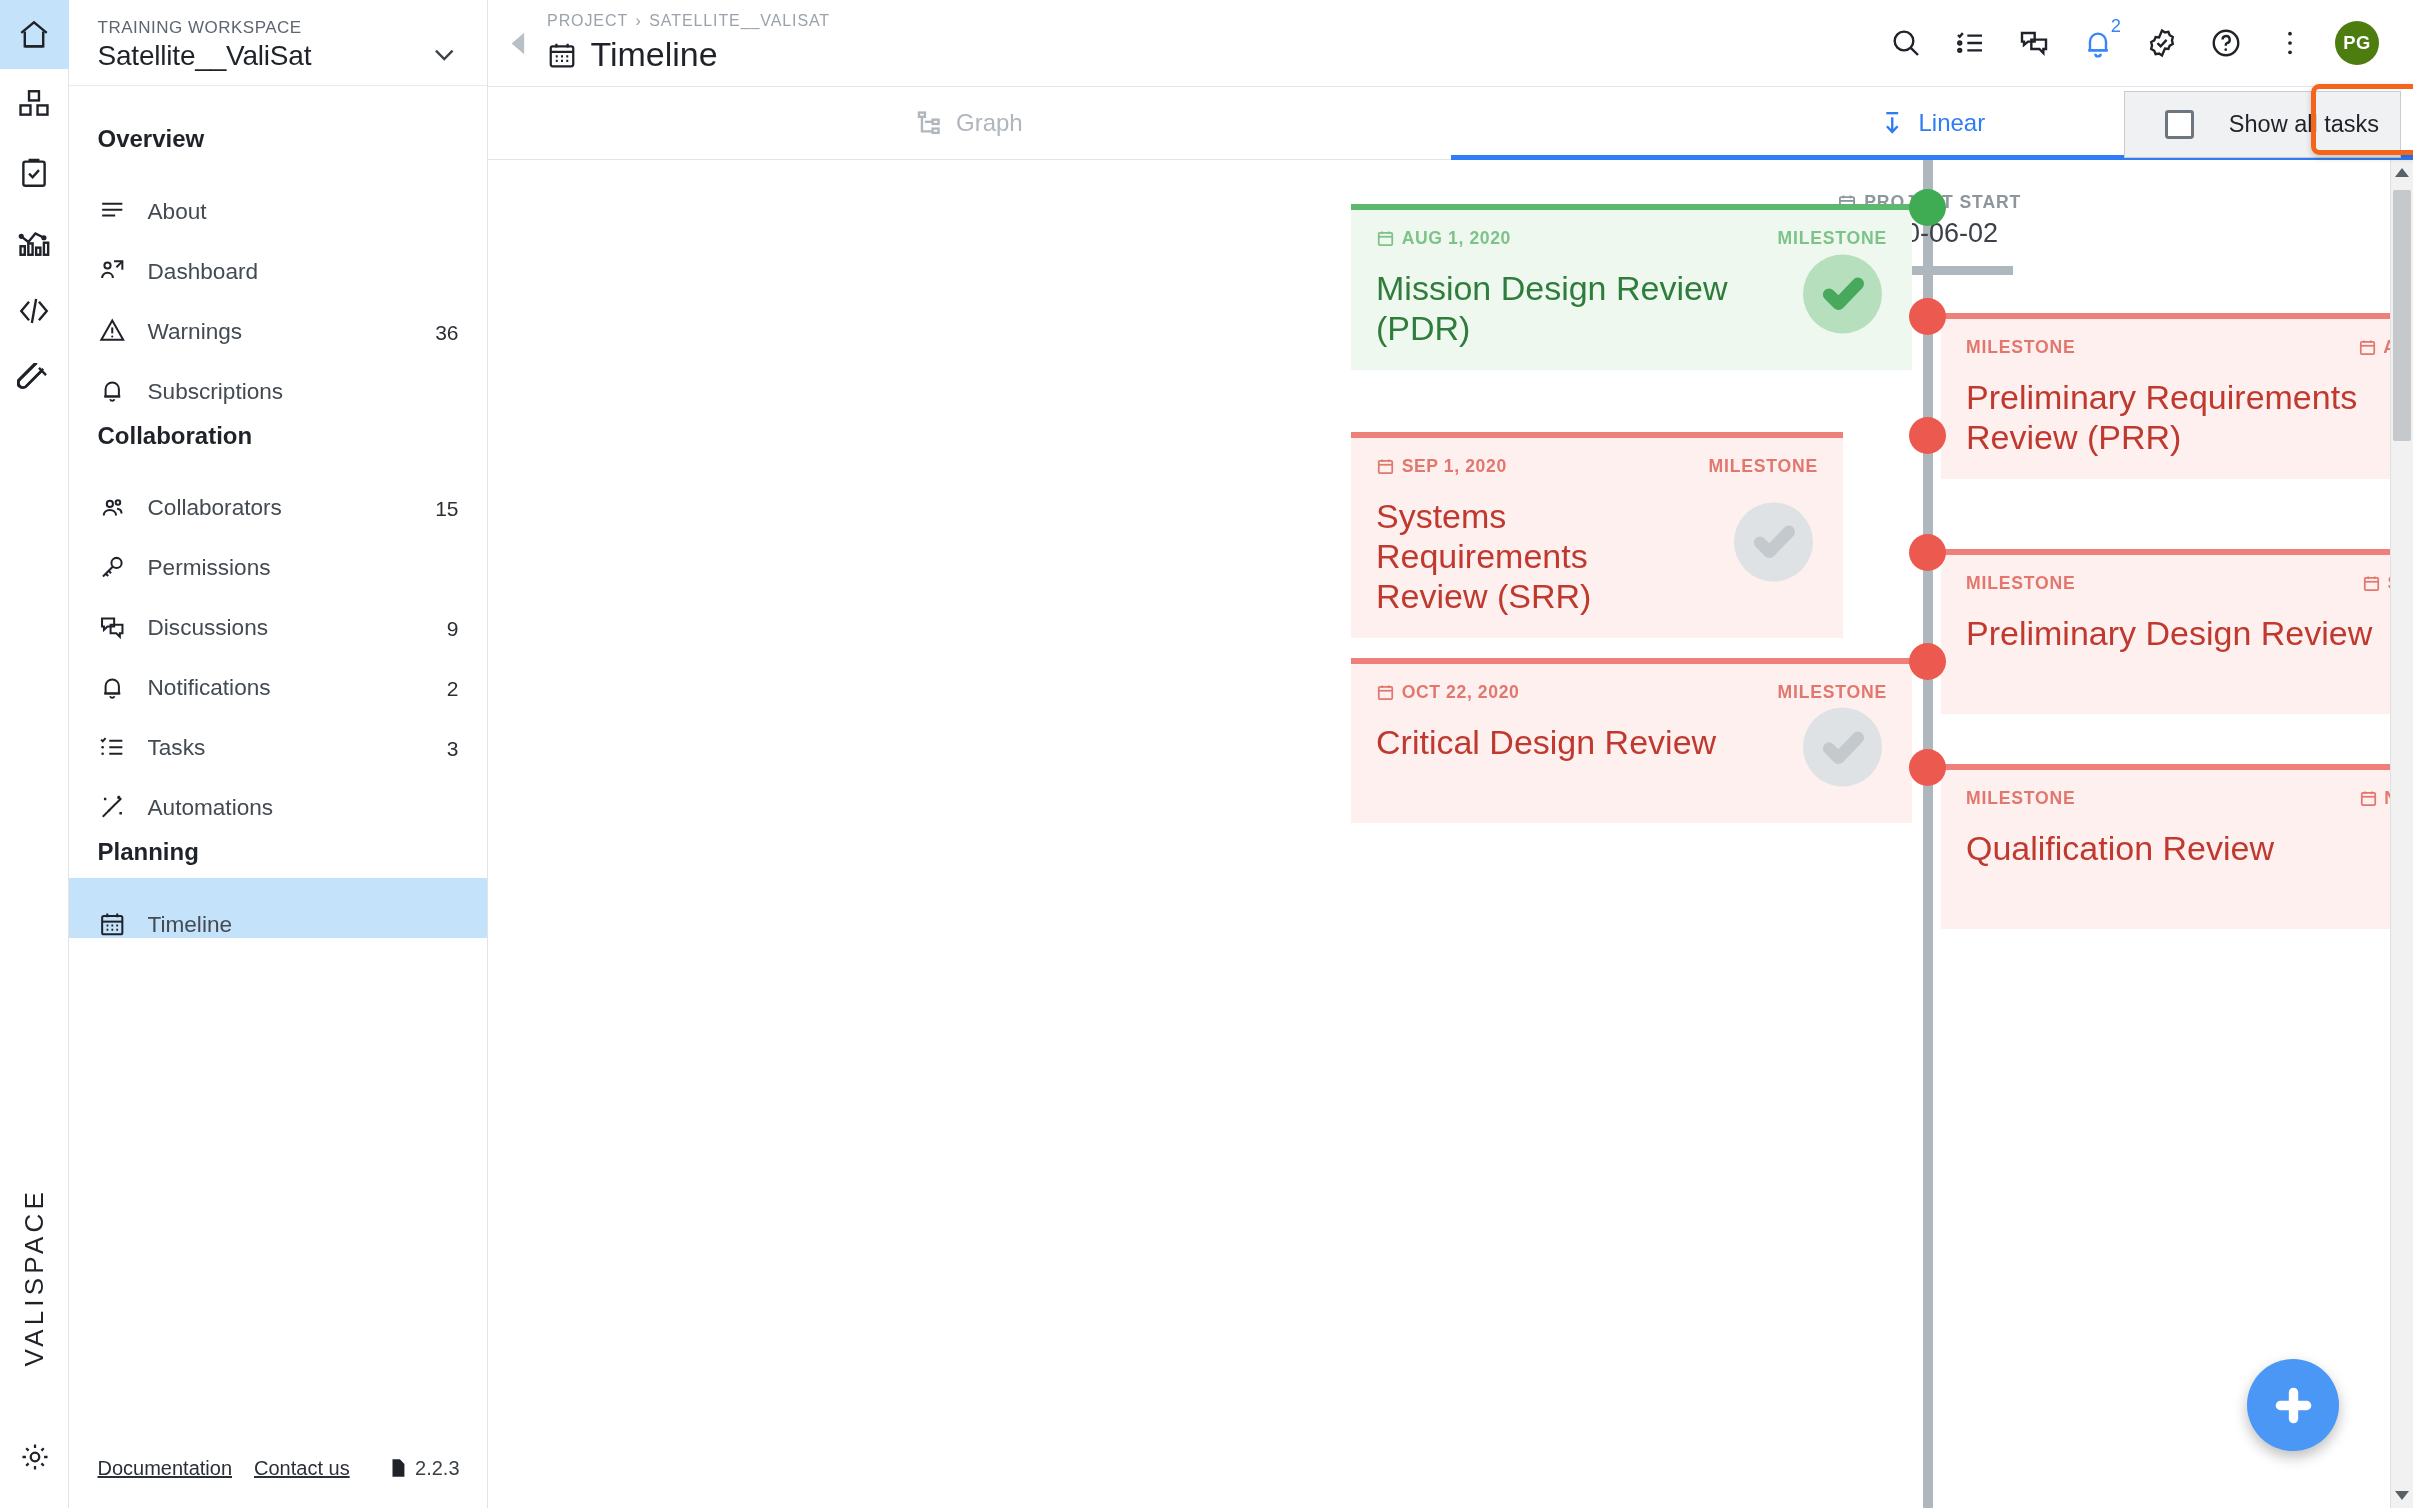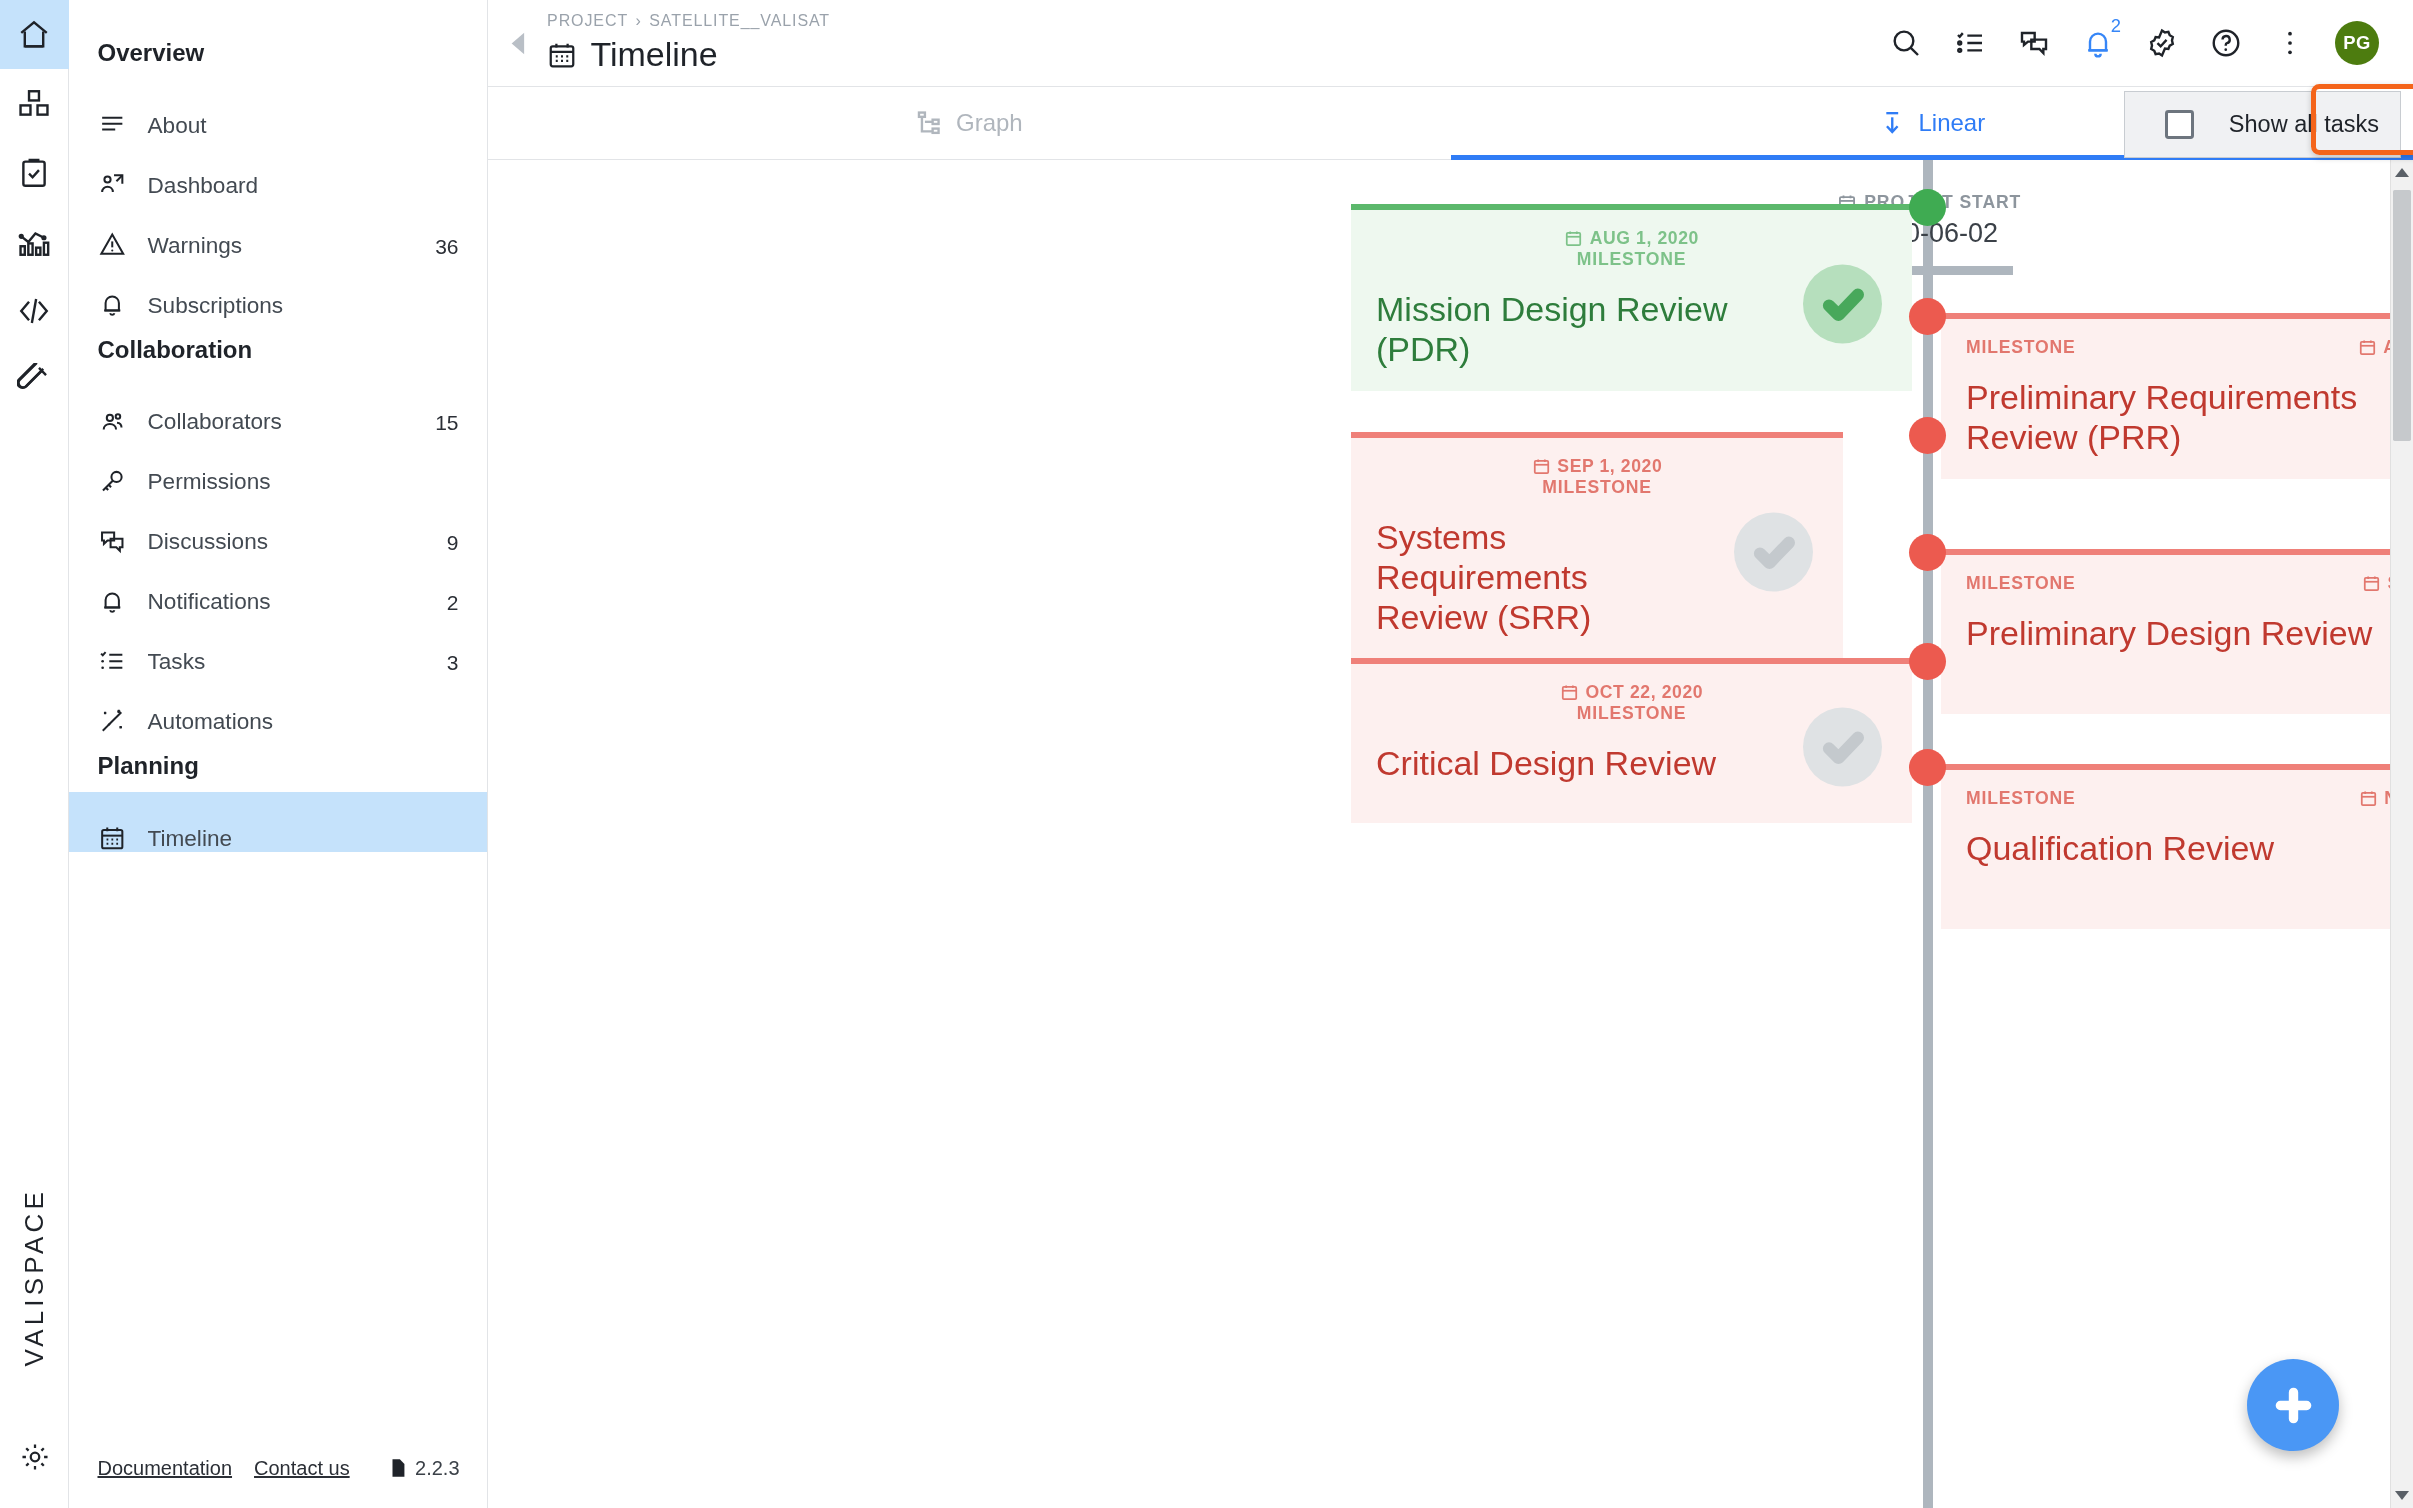--- a/index.html
+++ b/index.html
@@ -179,21 +179,21 @@
 
   .card.red { background:#fdf0ef; }
   .card.red .bar { background:#ef8079; }
   .card.red .meta .date, .card.red .meta .kind { color:#e2776e; }
   .card.red .meta .date svg { stroke:#e2776e; }
   .card.red .name { color:#c0392f; }
   .card.red .check { background:#dfe2e4; }
   .card.red .check svg { stroke:#c4c9cd; }
 
   .card.left { text-align:left; }
-  .card.left .meta { flex-direction:column; }
+  .card.left .meta { }
 
   .fab {
     position:absolute; right:74px; bottom:57px; width:92px; height:92px; border-radius:50%;
     background:#4a97f5; box-shadow:0 5.9px 13.4px rgba(0,0,0,.26);
     display:flex; align-items:center; justify-content:center; cursor:pointer; z-index:20;
   }
   .fab svg { width:45px; height:45px; stroke:#fff; stroke-width:5; fill:none; stroke-linecap:round;}
 
   .scrollbar {
     position:absolute; right:0; top:160px; width:23.5px; bottom:0; background:#f1f1f1;
@@ -266,20 +266,31 @@
     </div>
     <div class="rail-gear">
       <svg viewBox="0 0 24 24">
           <circle cx="12" cy="12" r="3.2"></circle>
           <path d="M12 2.6v2.6M12 18.8v2.6M21.4 12h-2.6M5.2 12H2.6M18.6 5.4l-1.8 1.8M7.2 16.8l-1.8 1.8M18.6 18.6l-1.8-1.8M7.2 7.2 5.4 5.4"></path>
         </svg>
     </div>
   </div>
 
   <div class="sidebar">
+    <div class="ws-header">
+      <div>
+        <div class="ws-label">TRAINING WORKSPACE</div>
+        <div class="ws-name">Satellite__ValiSat</div>
+      </div>
+      <div class="ws-chev">
+        <svg viewBox="0 0 24 24">
+            <path d="M5 9l7 7 7-7"></path>
+          </svg>
+      </div>
+    </div>
 
     <div class="nav" id="nav-container">
         <div class="nav-group-title">Overview</div>
         <div class="nav-item">
           <span class="nav-icon">
             <svg viewBox="0 0 24 24">
               <path d="M3.5 6.5h17M3.5 11.5h17M3.5 16.5h11"></path>
             </svg>
           </span>
           <span class="nav-label">About</span>

